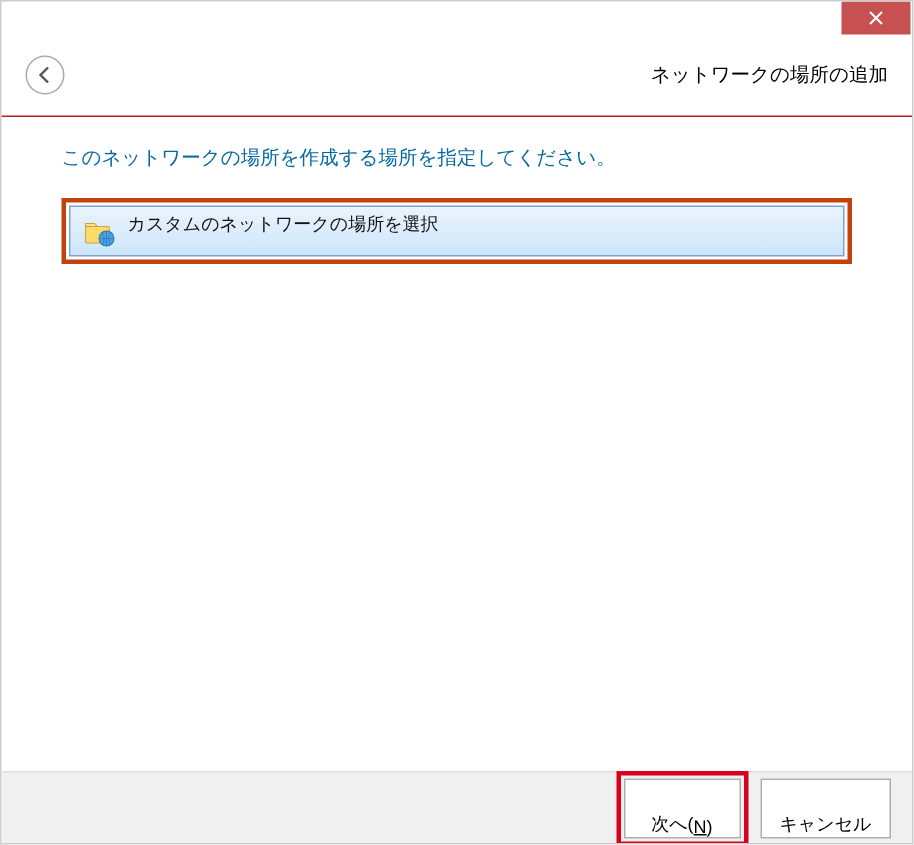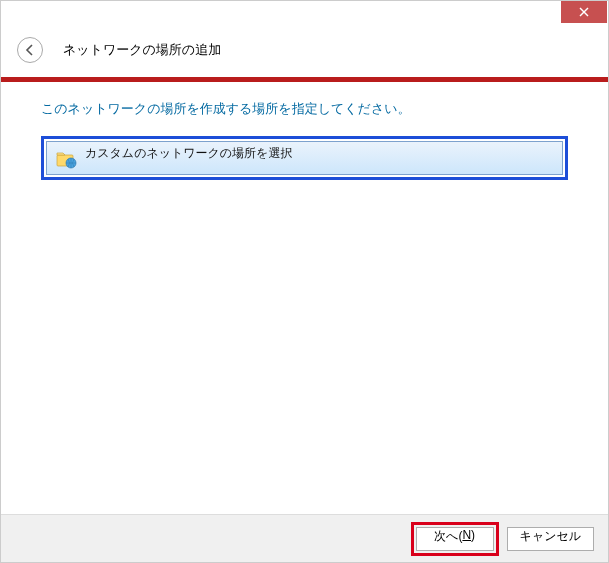--- a/index.html
+++ b/index.html
@@ -25,21 +25,22 @@
       align-items: center;
       justify-content: center;
       cursor: pointer;
       margin-right: 1px;
     }
     .close-btn svg { width: 10px; height: 10px; }
     .header-row {
       display: flex;
       align-items: center;
       padding: 8px 16px 14px 16px;
-      border-bottom: 5px solid #b91c1c;
+      border-bottom: 1px solid #b91c1c;
+      justify-content: space-between;
     }
     .back-btn {
       width: 26px; height: 26px;
       border: 1px solid #aaa;
       border-radius: 50%;
       display: flex; align-items: center; justify-content: center;
       cursor: pointer;
       background: #fff;
     }
     .back-btn svg { width: 14px; height: 14px; }
@@ -50,21 +51,21 @@
     }
     .content {
       padding: 18px 40px 0 40px;
     }
     .instruction {
       color: #0369a1;
       font-size: 13px;
       margin-bottom: 18px;
     }
     .option-highlight {
-      border: 3px solid #1d4ed8;
+      border: 3px solid #c2410c;
       padding: 2px;
     }
     .option {
       border: 1px solid #7da2ce;
       background: linear-gradient(#eaf3fc, #cde6fb);
       padding: 4px 8px;
       display: flex;
       gap: 8px;
       align-items: flex-start;
       cursor: pointer;
@@ -92,28 +93,28 @@
       height: 48px;
       background: #f0f0f0;
       border-top: 1px solid #ddd;
       display: flex;
       justify-content: flex-end;
       align-items: center;
       padding-right: 14px;
       gap: 8px;
     }
     .btn {
-      height: 24px;
+      height: 40px;
       min-width: 78px;
       padding: 0 12px;
       font-size: 12px;
       background: #fff;
       border: 1px solid #adadad;
       display: flex;
-      align-items: flex-start;
+      align-items: flex-end;
       justify-content: center;
       cursor: pointer;
       font-family: inherit;
     }
     .next-highlight {
       border: 3px solid #d9001b;
       padding: 2px;
     }
     .next-highlight .btn { border: 1px solid #adadad; }
     .underline { text-decoration: underline; }

